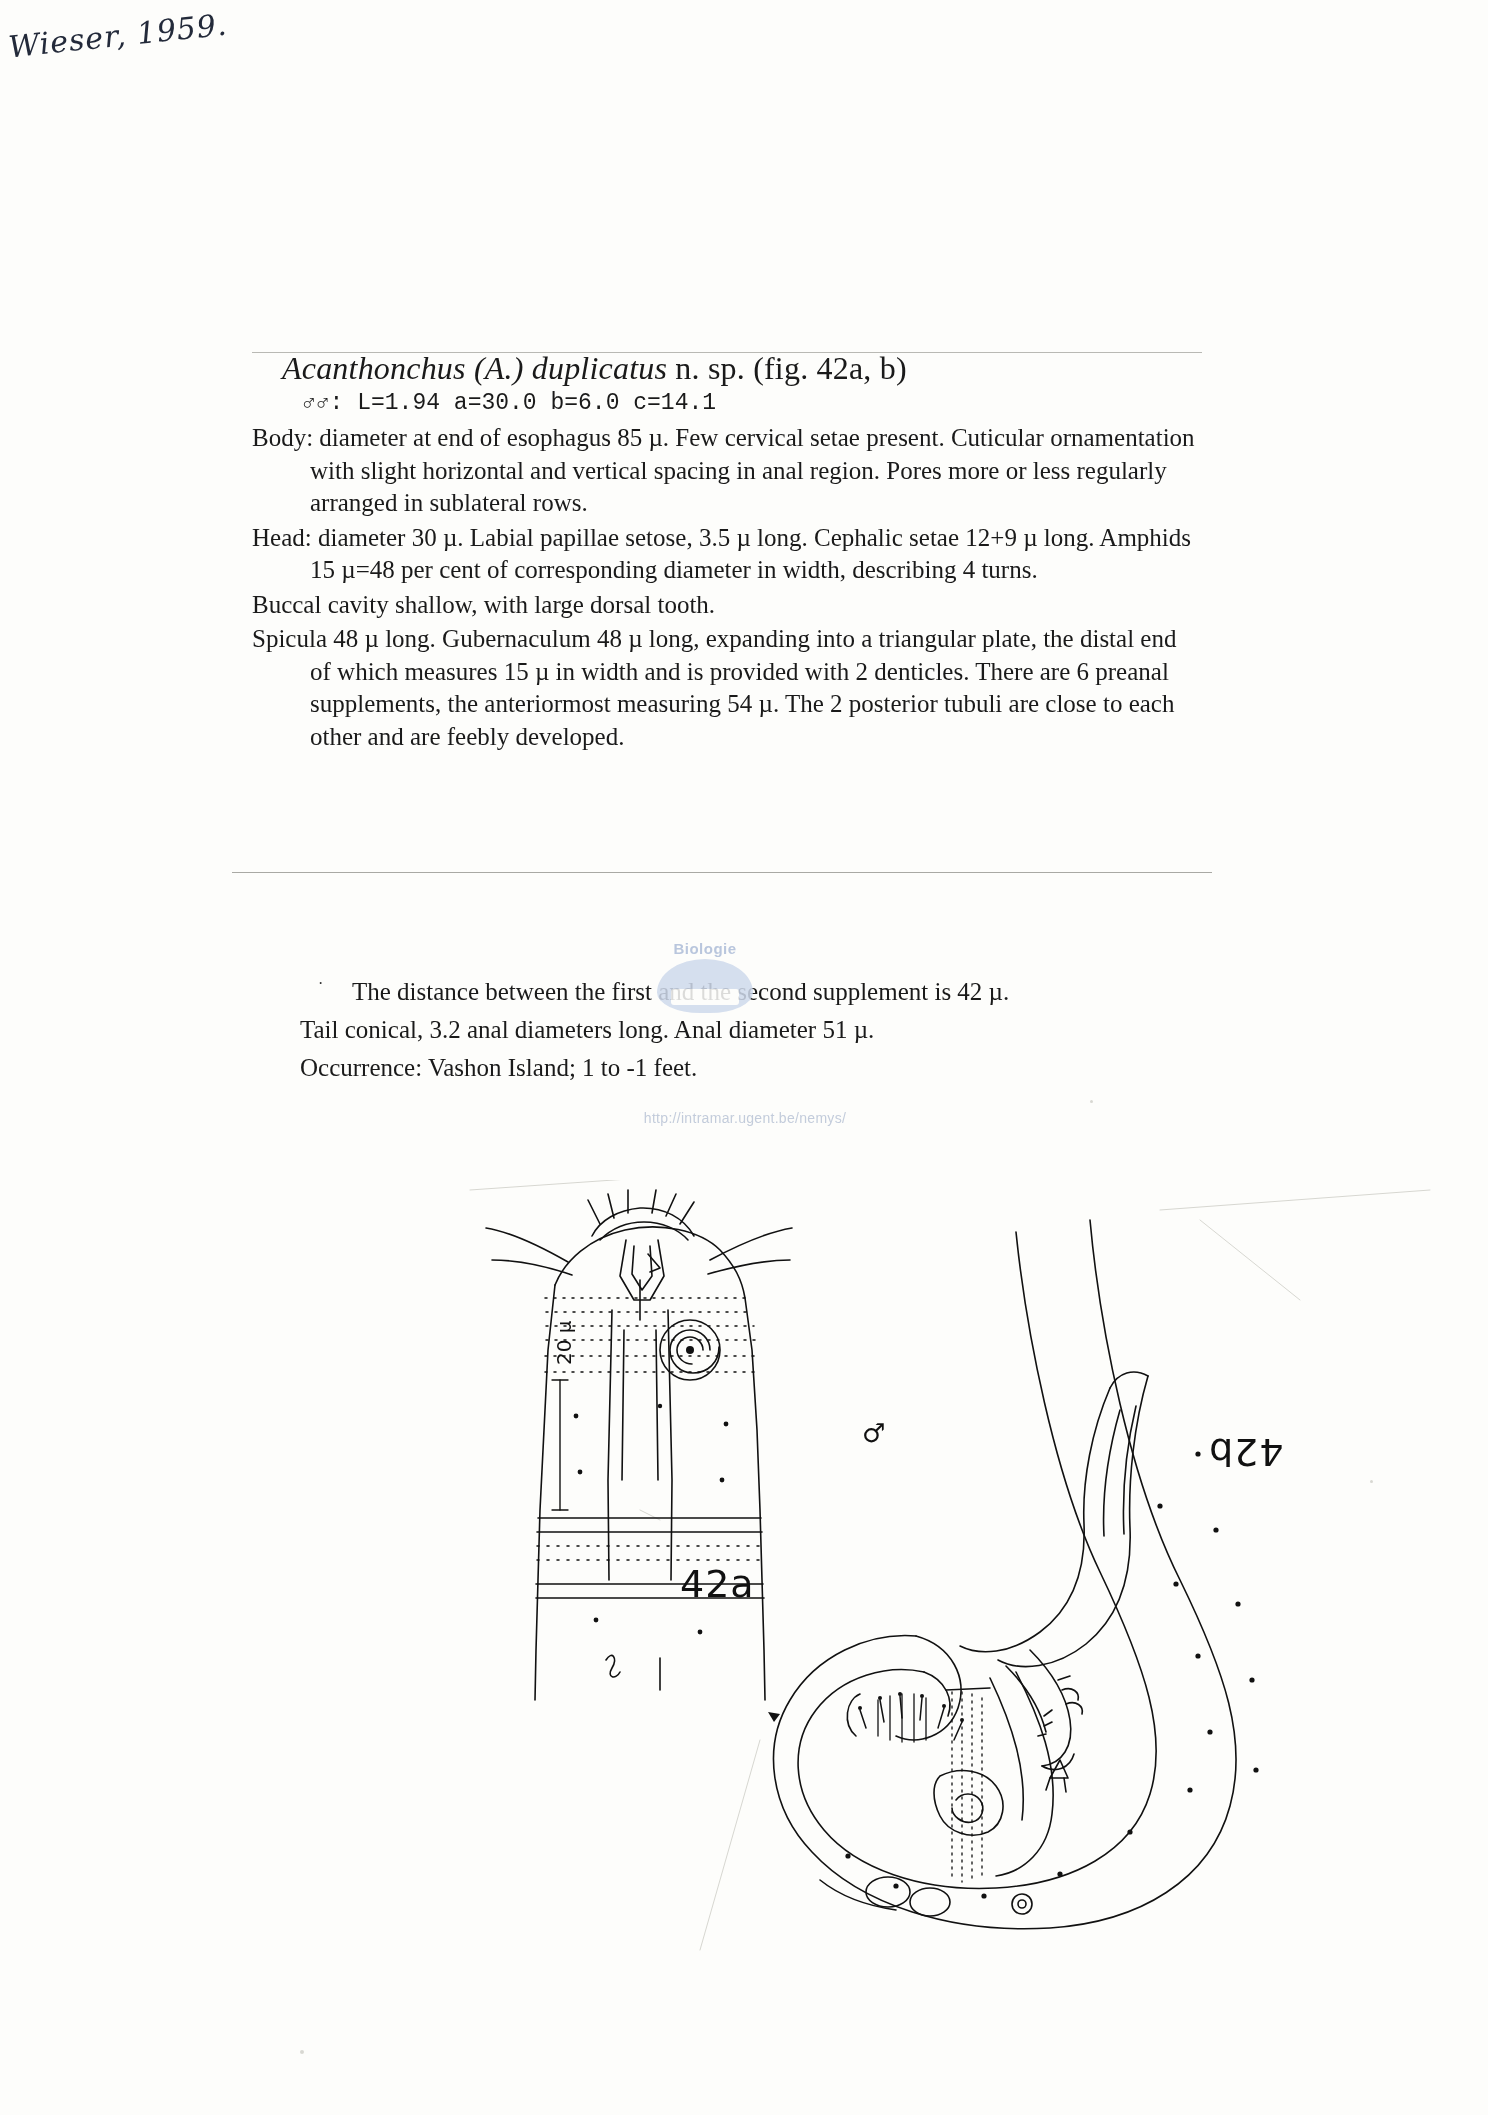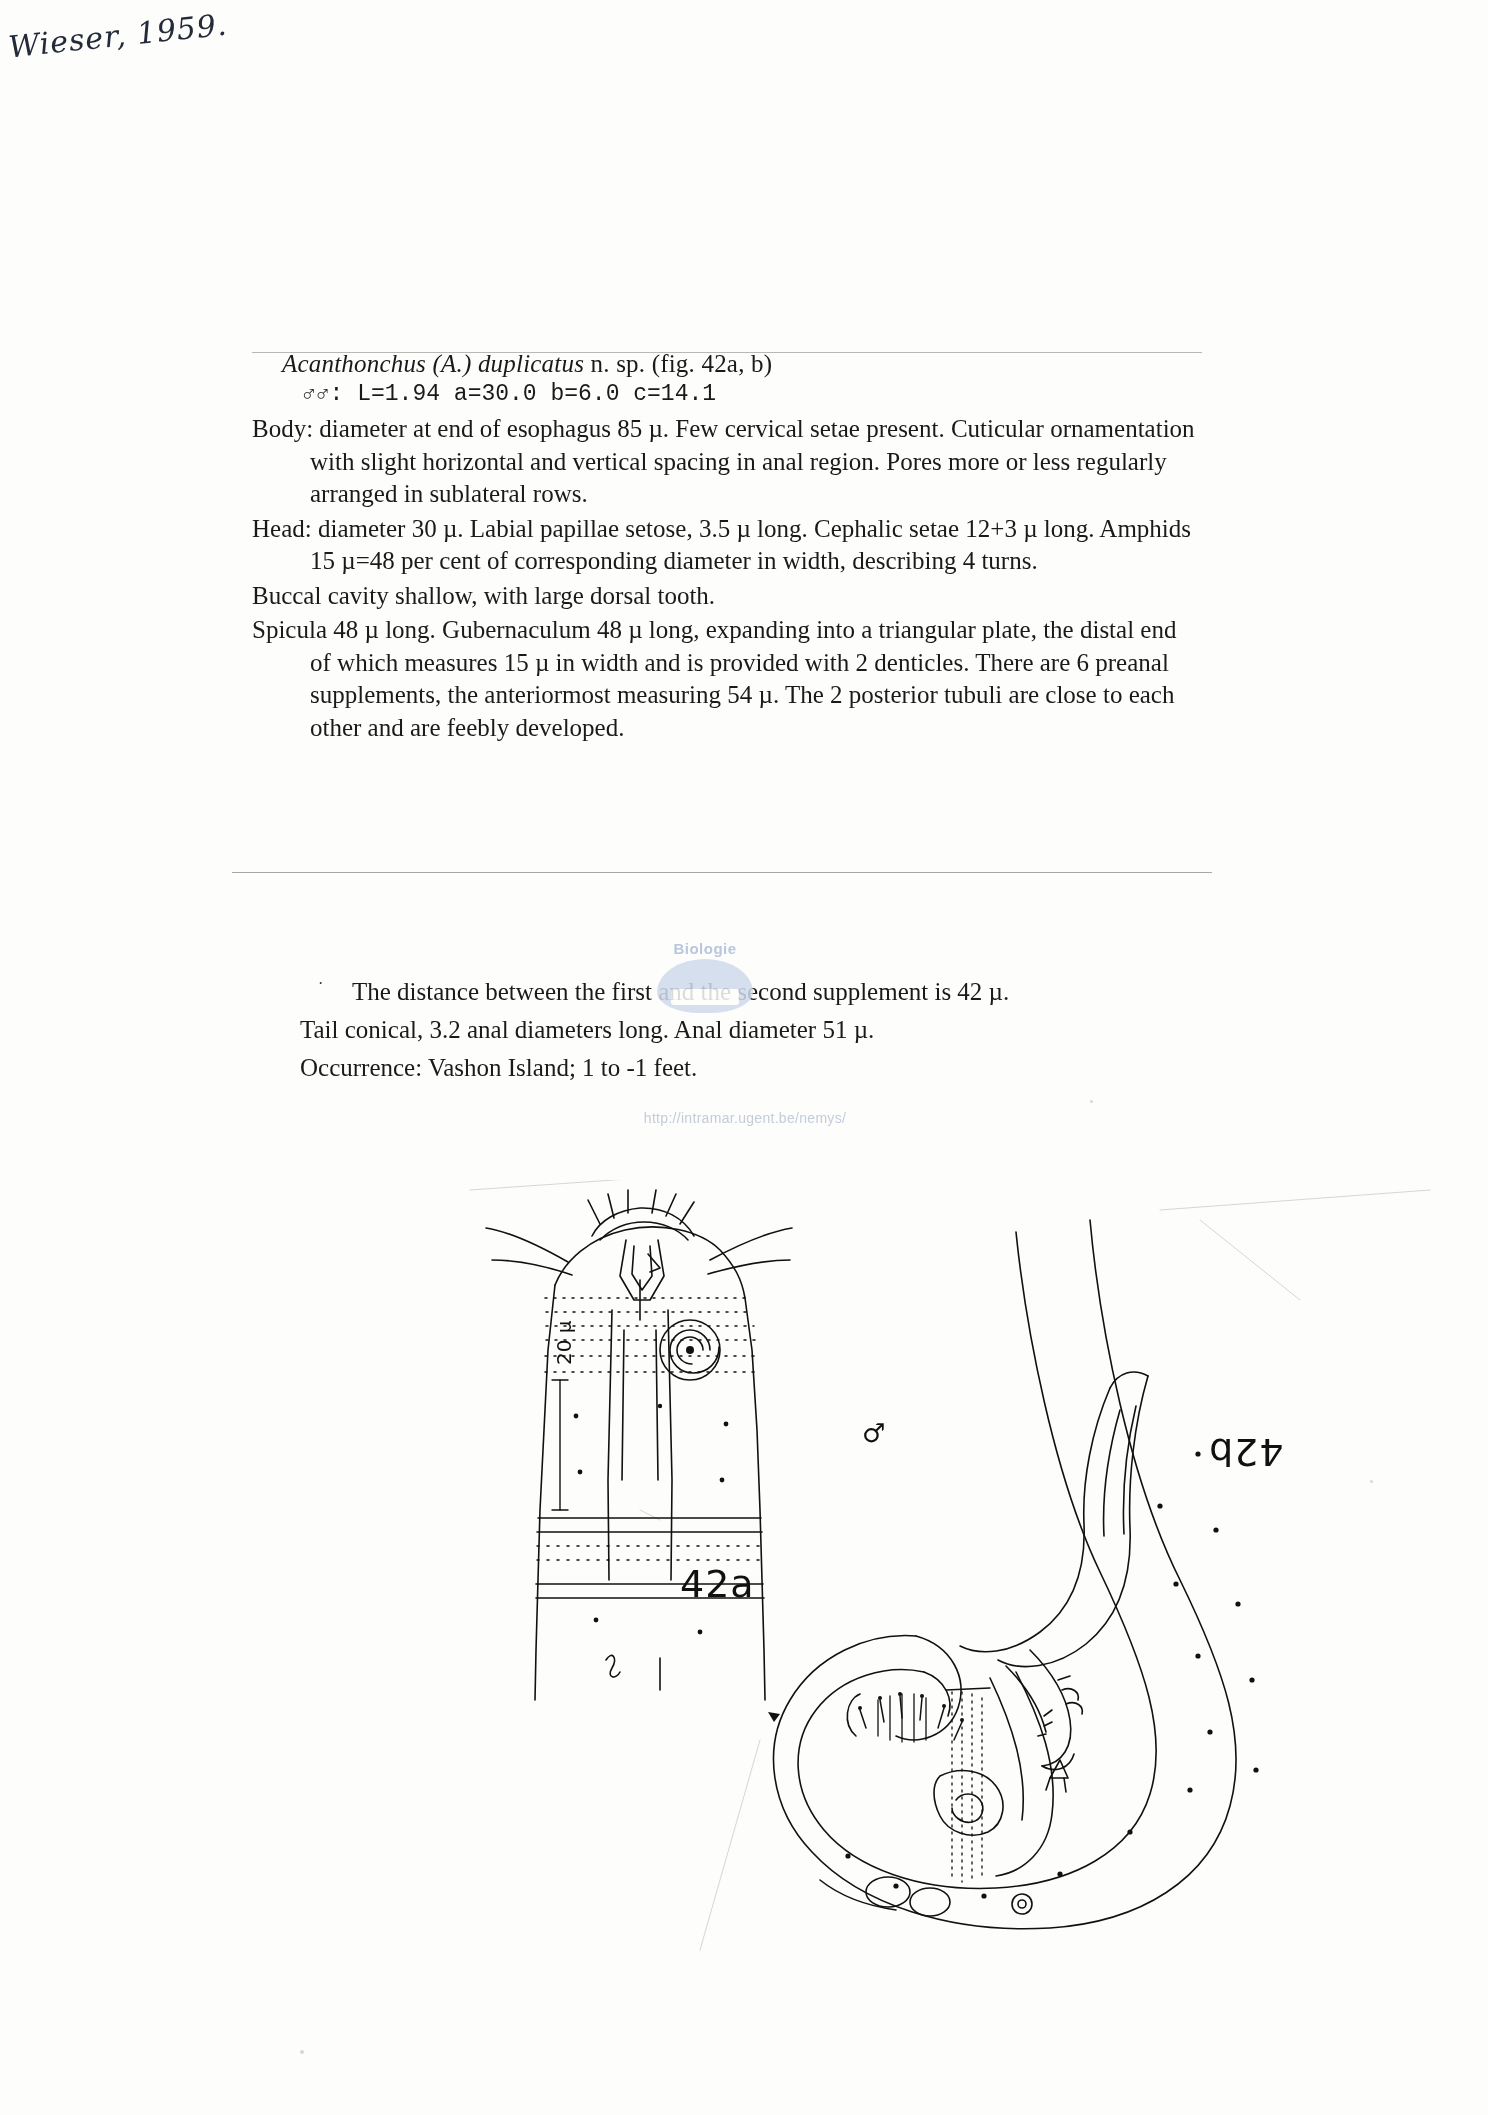--- a/index.html
+++ b/index.html
@@ -49,21 +49,21 @@
   .rule-bottom {
     position: absolute;
     left: 232px;
     top: 872px;
     width: 980px;
     height: 1px;
     background: #a9a9a4;
   }
 
   .species-line {
-    font-size: 25px;
+    font-size: 32px;
     margin: 0 0 3px 0;
     padding-left: 30px;
     letter-spacing: .2px;
   }
   .species-line .ital {
     font-style: italic;
   }
   .measure-line {
     font-size: 25px;
     margin: 0 0 6px 0;
@@ -207,21 +207,21 @@
 <div class="page">
 
   <div class="handwriting">Wieser, 1959.</div>
 
   <div class="rule-top"></div>
 
   <div class="textblock">
     <div class="species-line"><span class="ital">Acanthonchus (A.) duplicatus</span><span> n.  sp.  (fig.  42a,  b)</span></div>
     <div class="measure-line">♂♂: L=1.94  a=30.0  b=6.0  c=14.1</div>
     <p class="para">Body: diameter at end of esophagus 85 µ.  Few cervical setae present.  Cuticular ornamentation with slight horizontal and vertical spacing in anal region.  Pores more or less regularly arranged in sublateral rows.</p>
-    <p class="para">Head: diameter 30 µ.  Labial papillae setose,  3.5 µ long.  Cephalic setae 12+3 µ long.  Amphids 15 µ=48 per cent of corresponding diameter in width,  describing 4 turns.</p>
+    <p class="para">Head: diameter 30 µ.  Labial papillae setose,  3.5 µ long.  Cephalic setae 12+9 µ long.  Amphids 15 µ=48 per cent of corresponding diameter in width,  describing 4 turns.</p>
     <p class="para">Buccal cavity shallow,  with large dorsal tooth.</p>
     <p class="para">Spicula 48 µ long.  Gubernaculum 48 µ long,  expanding into a triangular plate,  the distal end of which measures 15 µ in width and is provided with 2 denticles.  There are 6 preanal supplements, the anteriormost measuring 54 µ.  The 2 posterior tubuli are close to each other and are feebly developed.</p>
   </div>
 
   <div class="rule-bottom"></div>
 
   <div class="tickmark">·</div>
   <div class="textblock2">
     <p class="firstpara">The distance between the first and the second supplement is 42 µ.</p>
     <p>Tail conical, 3.2 anal diameters long.  Anal diameter 51 µ.</p>

